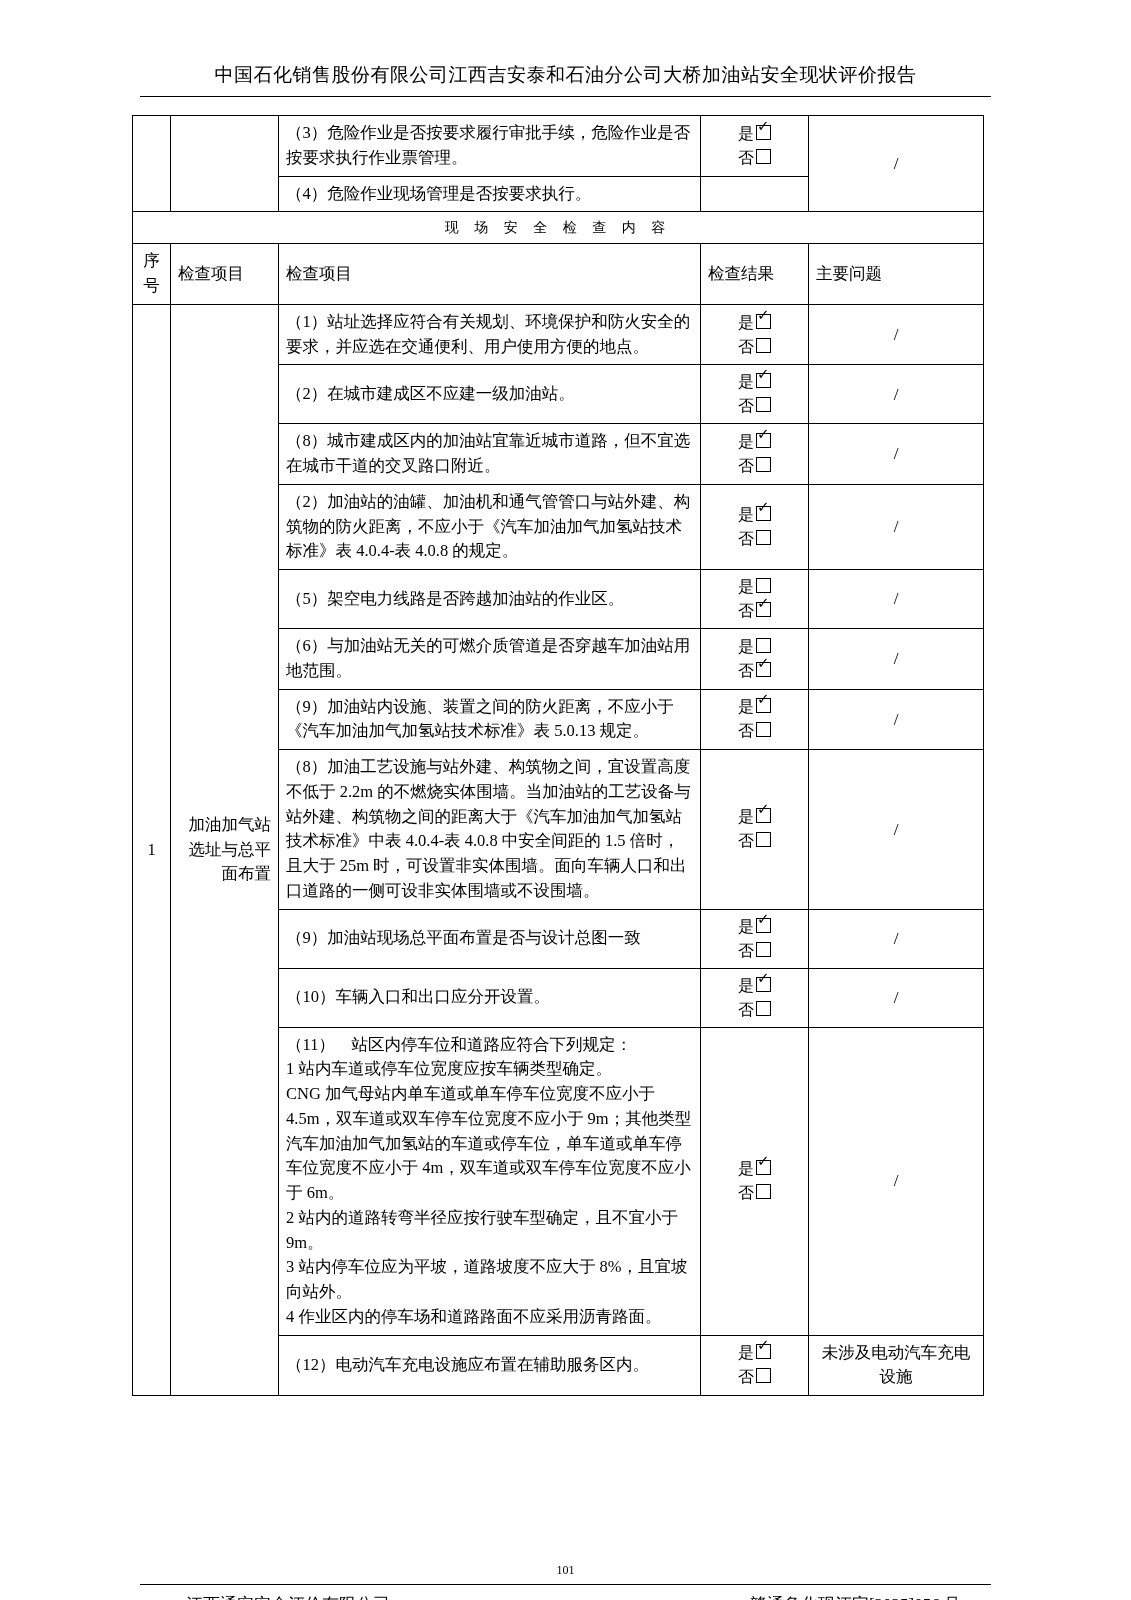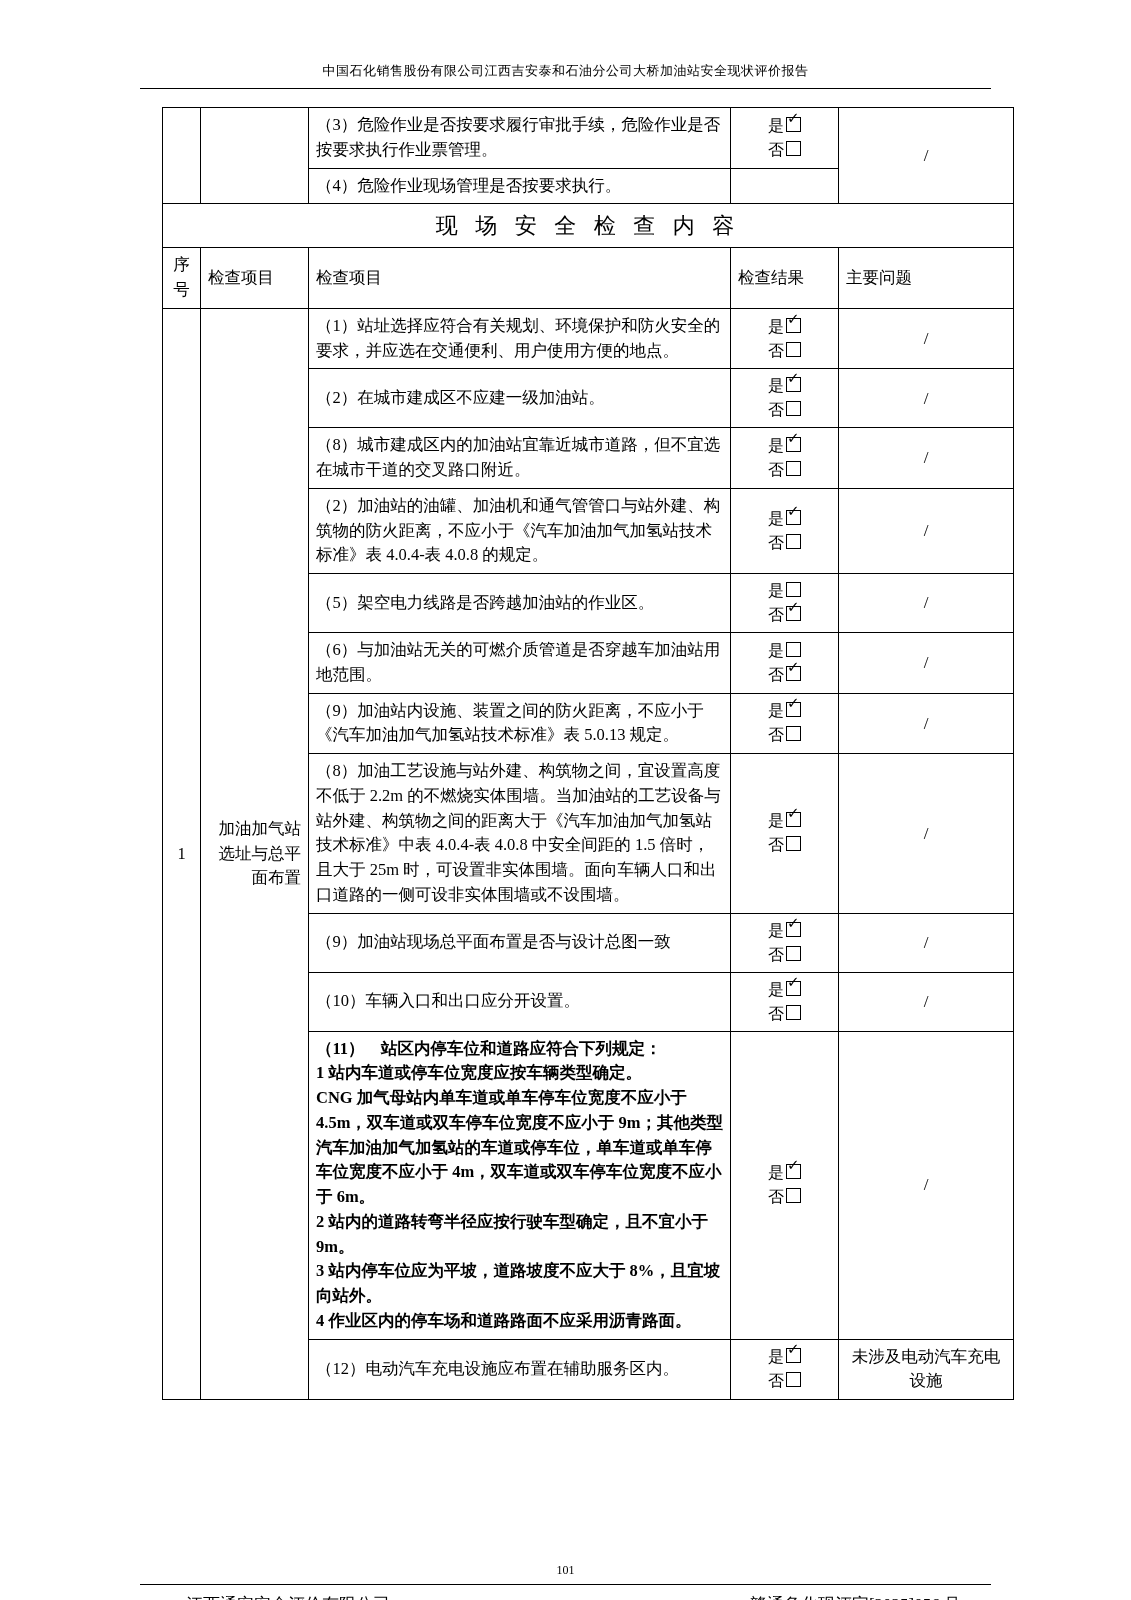--- a/index.html
+++ b/index.html
@@ -15,27 +15,27 @@
   .page {
     position: relative;
     width: 1131px;
     min-height: 1600px;
     box-sizing: border-box;
     padding: 0 0 0 0;
   }
   .header {
     margin: 62px 140px 0 140px;
     text-align: center;
-    font-size: 13px;
+    font-size: 19px;
     letter-spacing: 0.5px;
     padding-bottom: 8px;
     border-bottom: 1.5px solid #000;
   }
   .content {
-    margin: 18px 140px 0 114px;
+    margin: 18px 140px 0 84px;
     padding-left: 48px;
   }
   table.doc {
     width: 851px;
     border-collapse: collapse;
     table-layout: fixed;
     font-size: 16.5px;
   }
   table.doc td {
     border: 1px solid #000;
@@ -46,21 +46,21 @@
   .col-no { width: 38px; }
   .col-item { width: 108px; }
   .col-content { width: 422px; }
   .col-result { width: 108px; }
   .col-problem { width: 175px; }
 
   .center { text-align: center; }
   .top { vertical-align: top; }
   .sectitle {
     text-align: center;
-    font-size: 22px;
+    font-size: 14px;
     letter-spacing: 6px;
     padding: 6px 0;
   }
   .hdr-cell {
     text-align: left;
   }
   .vert-no {
     text-align: center;
     line-height: 1.15;
   }
@@ -90,21 +90,20 @@
     font-size: 15px;
     line-height: 15px;
     font-family: "DejaVu Sans", sans-serif;
   }
   .slash {
     text-align: center;
     font-size: 17px;
   }
   .cellmulti {
     white-space: pre-line;
-    font-weight: bold;
   }
   .item-label {
     text-align: right;
     line-height: 1.6;
   }
   .footer {
     position: absolute;
     left: 140px;
     right: 140px;
     bottom: 46px;

